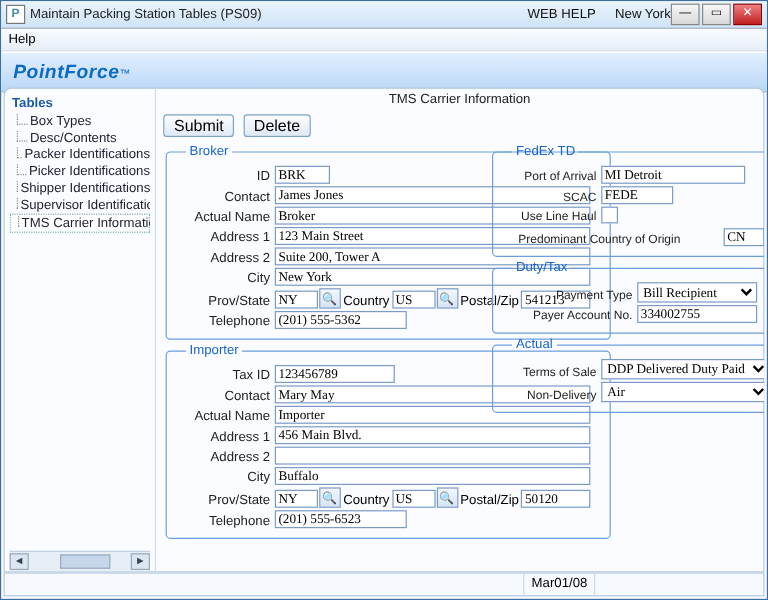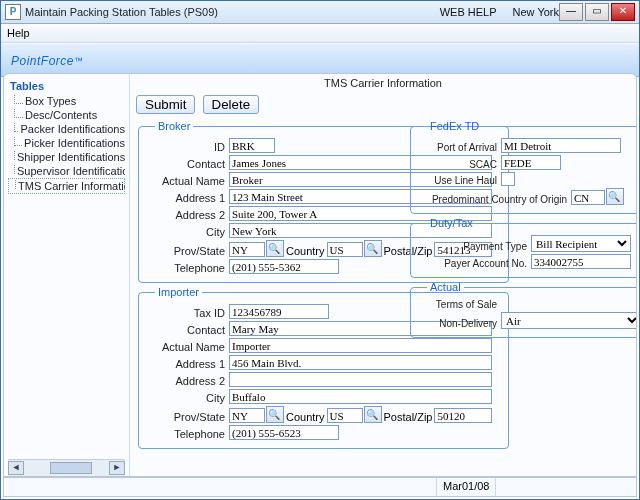--- a/index.html
+++ b/index.html
@@ -6,21 +6,21 @@
   .window{width:640px;height:500px;border:1px solid #3a6ea5;box-sizing:border-box;position:relative;background:#fff;overflow:hidden}
   .titlebar{height:22px;background:linear-gradient(#eaf3fc,#cfe4f7);display:flex;align-items:center;padding:0 4px;position:relative;border-bottom:1px solid #9ab}
   .app-icon{width:14px;height:14px;background:#fff;border:1px solid #777;color:#48a;font-weight:bold;font-size:10px;line-height:13px;text-align:center;margin-right:4px}
   .title-text{flex:1;color:#222}
   .title-link{margin-left:16px;color:#111}
   .win-btns{display:flex;margin-left:auto;gap:2px}
   .win-btn{width:22px;height:16px;border:1px solid #888;background:linear-gradient(#f7f7f7,#d8d8d8);font-size:10px;line-height:14px;text-align:center}
   .win-close{background:linear-gradient(#f08080,#c02020);color:#fff;border-color:#800}
   .menubar{height:18px;background:linear-gradient(#fafcff,#e6eef8);padding:0 6px;line-height:18px;border-bottom:1px solid #cbd9ea}
   .brand{height:30px;background:linear-gradient(#e3efff,#b9d6f6);border-top:1px solid #fff;border-bottom:1px solid #8fb3d9;padding:2px 10px 0;display:flex;align-items:center}
-  .brand-text{font-style:italic;font-weight:normal;font-size:12px;color:#0b6bc2;letter-spacing:.5px}
+  .brand-text{font-style:italic;font-weight:bold;font-size:16px;color:#0b6bc2;letter-spacing:.5px}
   .brand-tm{font-size:9px;color:#0b6bc2;vertical-align:super}
   .content{position:absolute;top:72px;bottom:22px;left:2px;right:2px;display:flex;border:1px solid #b5c7de;background:#fafcff;border-radius:6px 6px 0 0}
   .sidebar{width:126px;padding:4px 4px 0;box-sizing:border-box;border-right:1px solid #d0def0;display:flex;flex-direction:column}
   .side-title{color:#1a5ba8;font-weight:bold;margin:2px 0 2px 2px}
   .tree{flex:1;overflow:hidden}
   .tree-item{display:flex;align-items:center;color:#223;padding:1px 0 1px 6px;white-space:nowrap}
   .tree-bullet{color:#5a7;height:8px;width:8px;border-left:1px dotted #888;border-bottom:1px dotted #888;margin-right:2px;margin-top:-4px}
   .tree-item.sel{background:#fff;border:1px dotted #7aa}
   .hscroll{height:16px;background:#e8eef6;border-top:1px solid #c0d0e4;display:flex;align-items:center}
   .hscroll .thumb{width:40px;height:10px;background:#c6d6ea;border:1px solid #9ab;margin-left:26px}
@@ -215,41 +215,42 @@
             <div class="row">
                 <span class="lblR" style="width:70px">SCAC</span>
                 <input type="text" style="width: 60px;" value="FEDE">
               </div>
             <div class="row">
                 <span class="lblR" style="width:70px">Use Line Haul</span>
                 <span class="chk"></span>
               </div>
             <div class="row">
                 <span class="lblR" style="width:140px">Predominant Country of Origin</span>
-                <input type="text" style="width: 34px;" value="CN">
+                <input type="text" style="width: 34px; margin-left: 32px;" value="CN">
                 <span class="lookup">🔍</span>
               </div>
           </fieldset>
 
           <fieldset>
             <legend>Duty/Tax</legend>
             <div class="row">
                 <span class="lblR" style="width:100px">Payment Type</span>
                 <select style="width:100px"><option>Bill Recipient</option></select>
               </div>
             <div class="row">
                 <span class="lblR" style="width:100px">Payer Account No.</span>
                 <input type="text" style="width: 100px;" value="334002755">
               </div>
           </fieldset>
 
           <fieldset>
             <legend>Actual</legend>
             <div class="row">
                 <span class="lblR" style="width:70px">Terms of Sale</span>
+                <select style="width:140px"><option>DDP Delivered Duty Paid</option></select>
               </div>
             <div class="row">
                 <span class="lblR" style="width:70px">Non-Delivery</span>
                 <select style="width:140px"><option>Air</option></select>
               </div>
           </fieldset>
         </div>
       </div>
     </div>
   </div>

